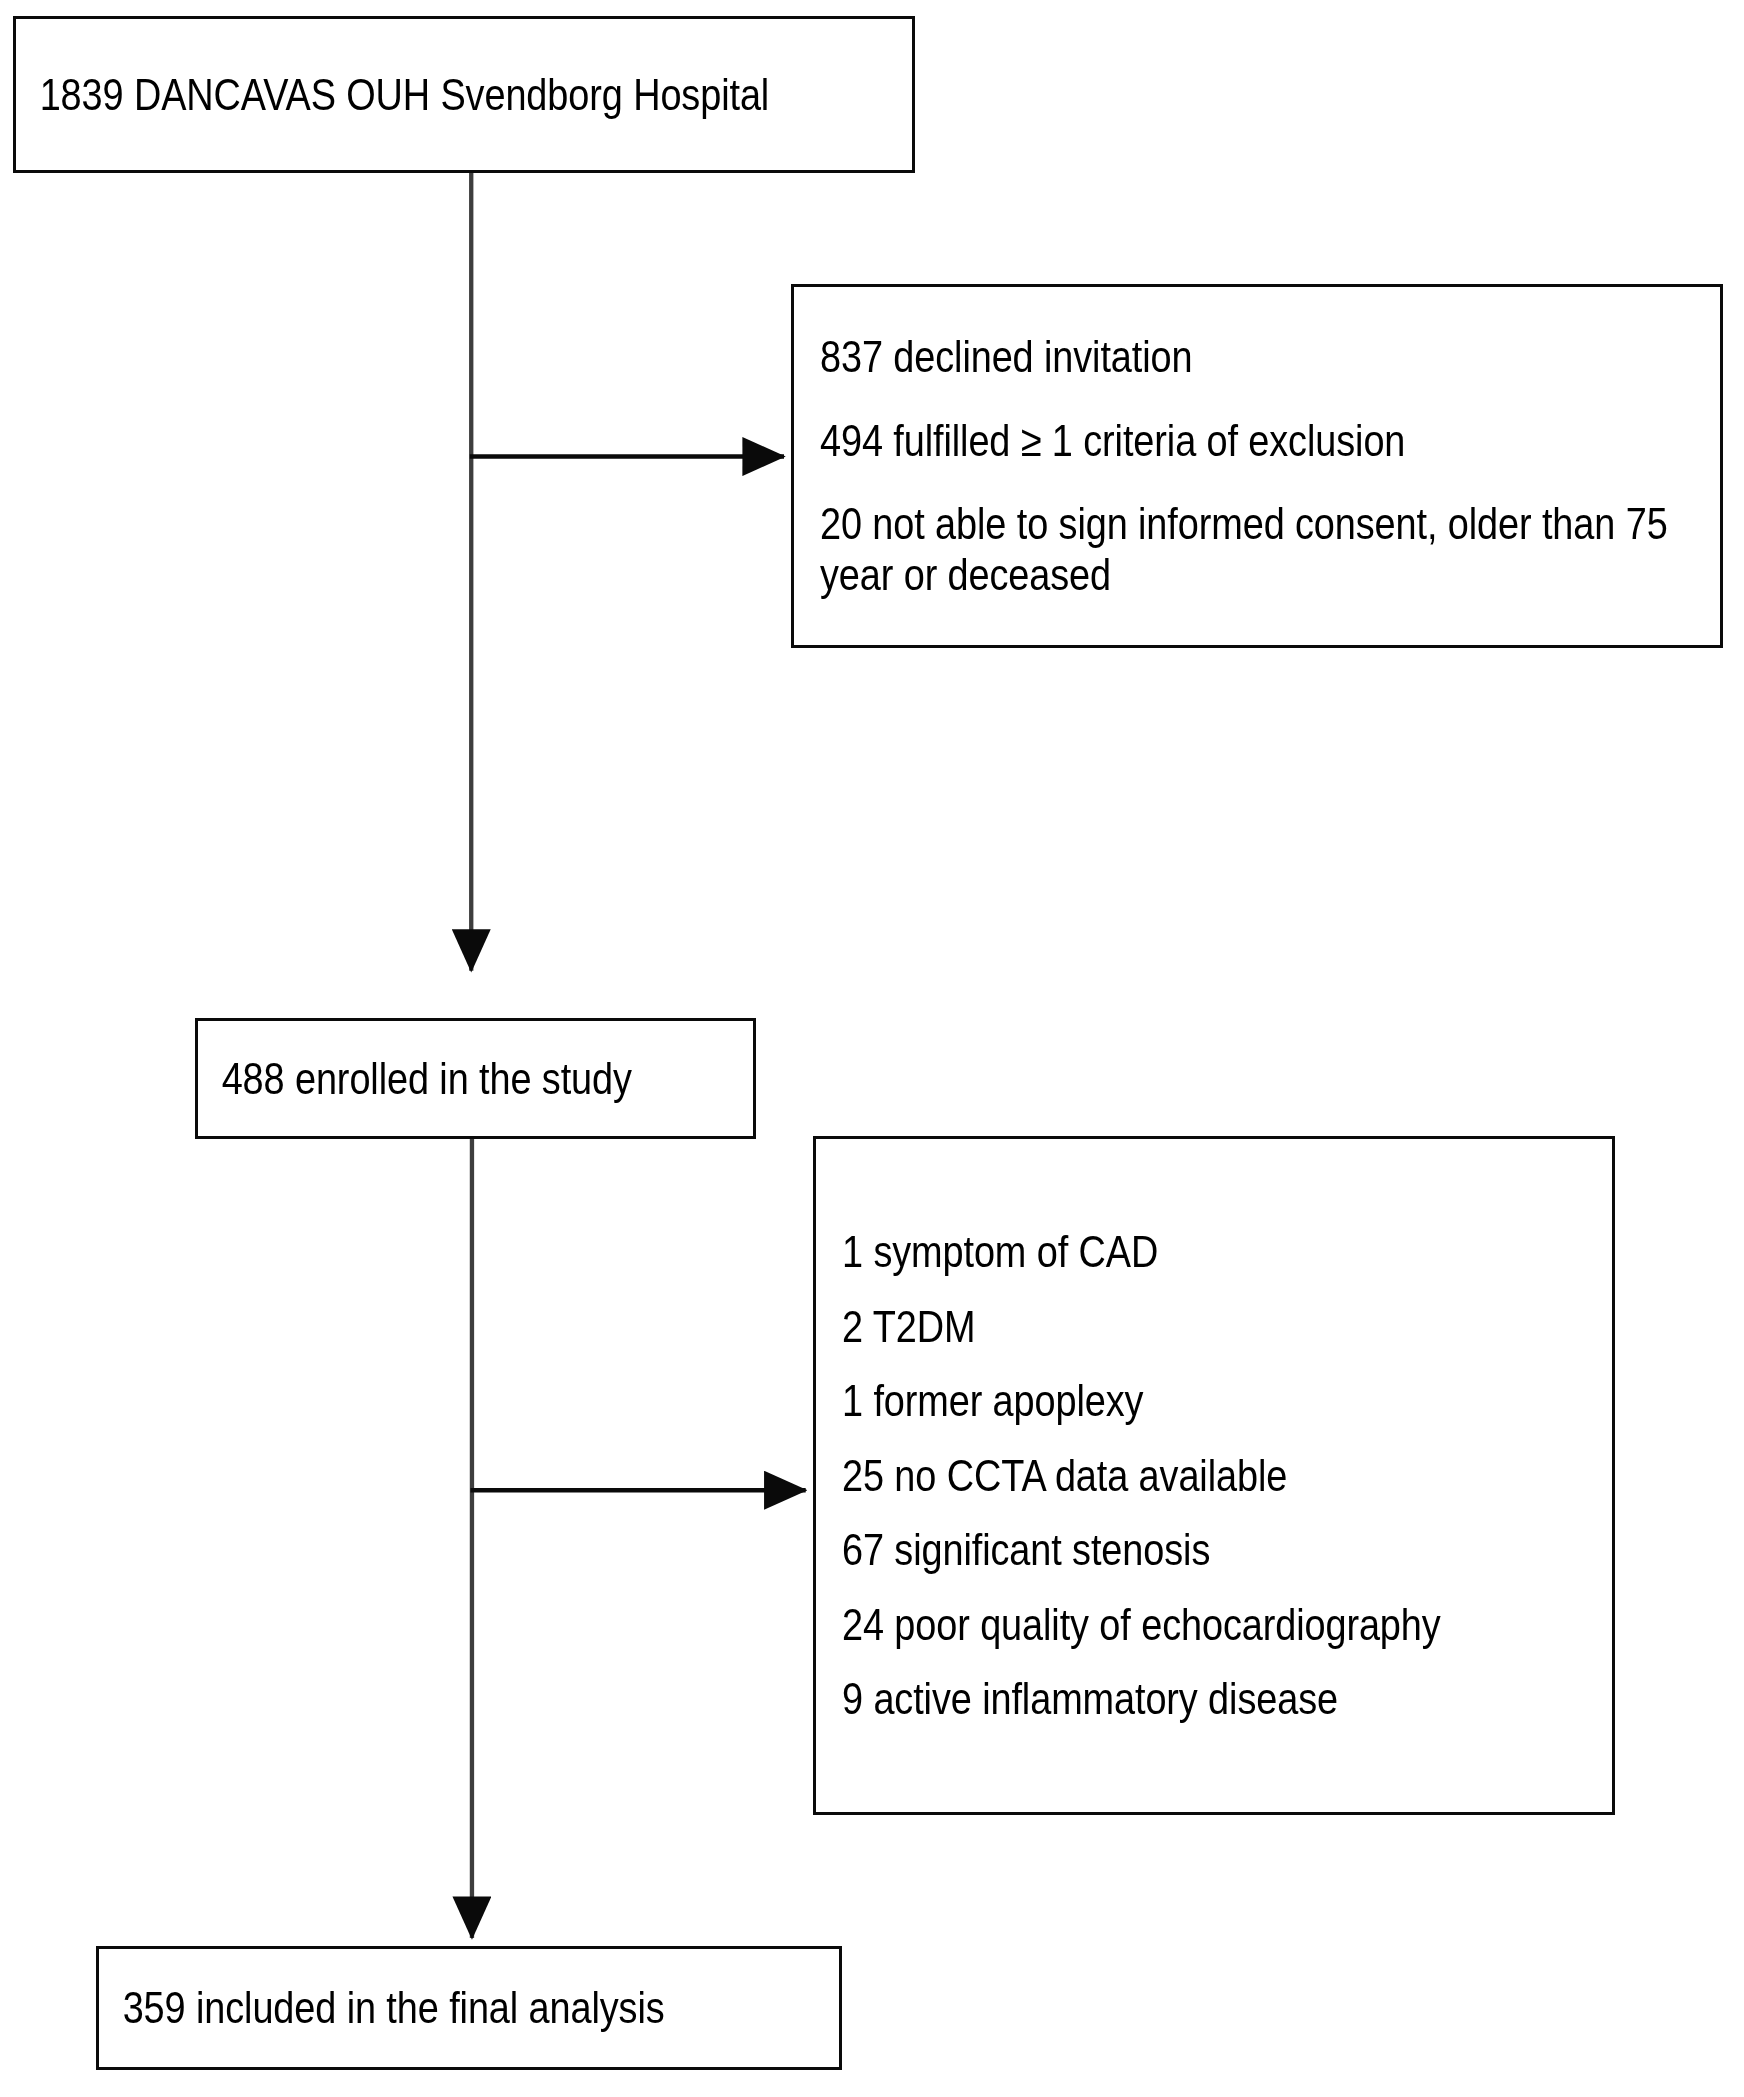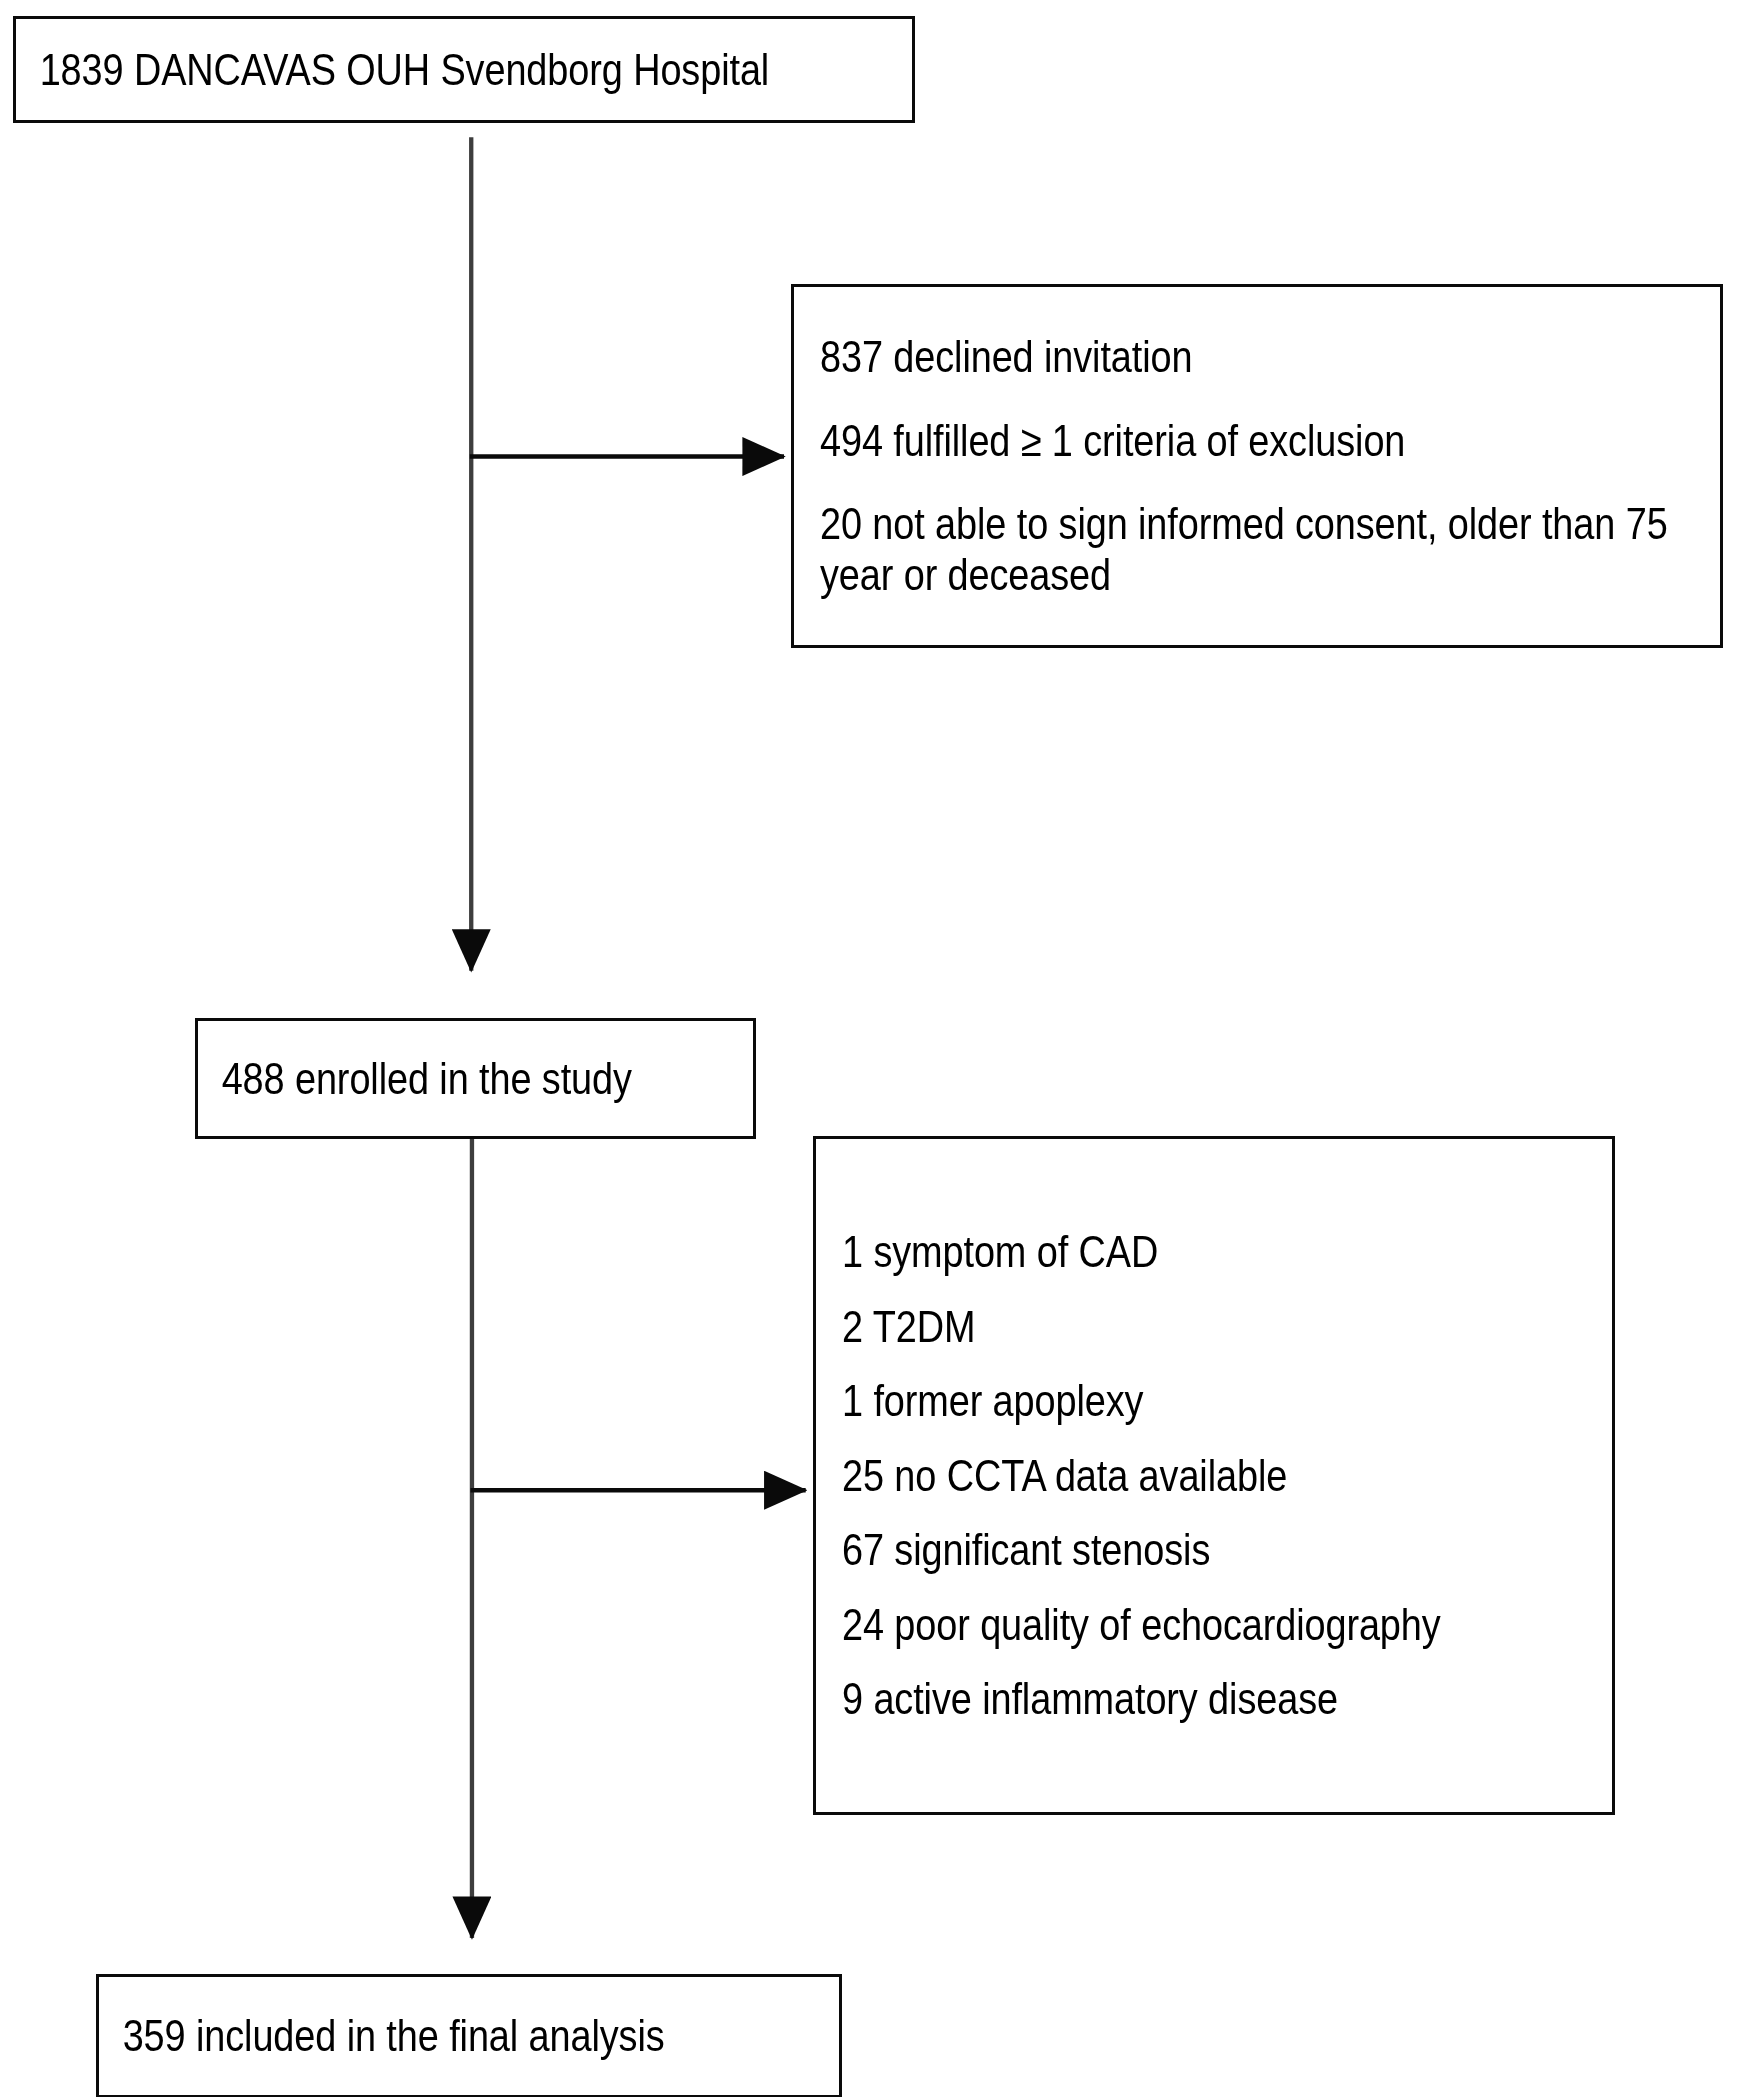--- a/index.html
+++ b/index.html
@@ -37,27 +37,27 @@
   .node-text {
     font-size: 44px;
     line-height: 1.12;
     letter-spacing: -0.1px;
     white-space: pre-wrap;
     transform: scaleX(0.86);
     transform-origin: left center;
   }
 
   
-  #node-source   { left: 13px;   top: 16px;   width: 902px; height: 107px; }
+  #node-source   { left: 13px;   top: 16px;   width: 902px; height: 157px; }
   #node-source .node-text   { padding-left: 27.5px; }
 
   #node-enrolled { left: 195px;  top: 979px; width: 561px;  height: 121px; margin-top: 39px; }
   #node-enrolled .node-text { padding-left: 27.5px; }
 
-  #node-final    { left: 96px;  top: 1946px; width: 746px; height: 124px; margin-top: 28px; }
+  #node-final    { left: 96px;  top: 1946px; width: 746px; height: 124px; }
   #node-final .node-text    { padding-left: 27.5px; }
 
   
   #node-excl-1 { left: 791px; top: 284px;  width: 932px; height: 364px; }
   #node-excl-2 { left: 813px; top: 1136px; width: 802px; height: 679px; }
 
   .excl-list {
     margin: 0;
     padding: 0 0 0 26px;
     list-style: none;

